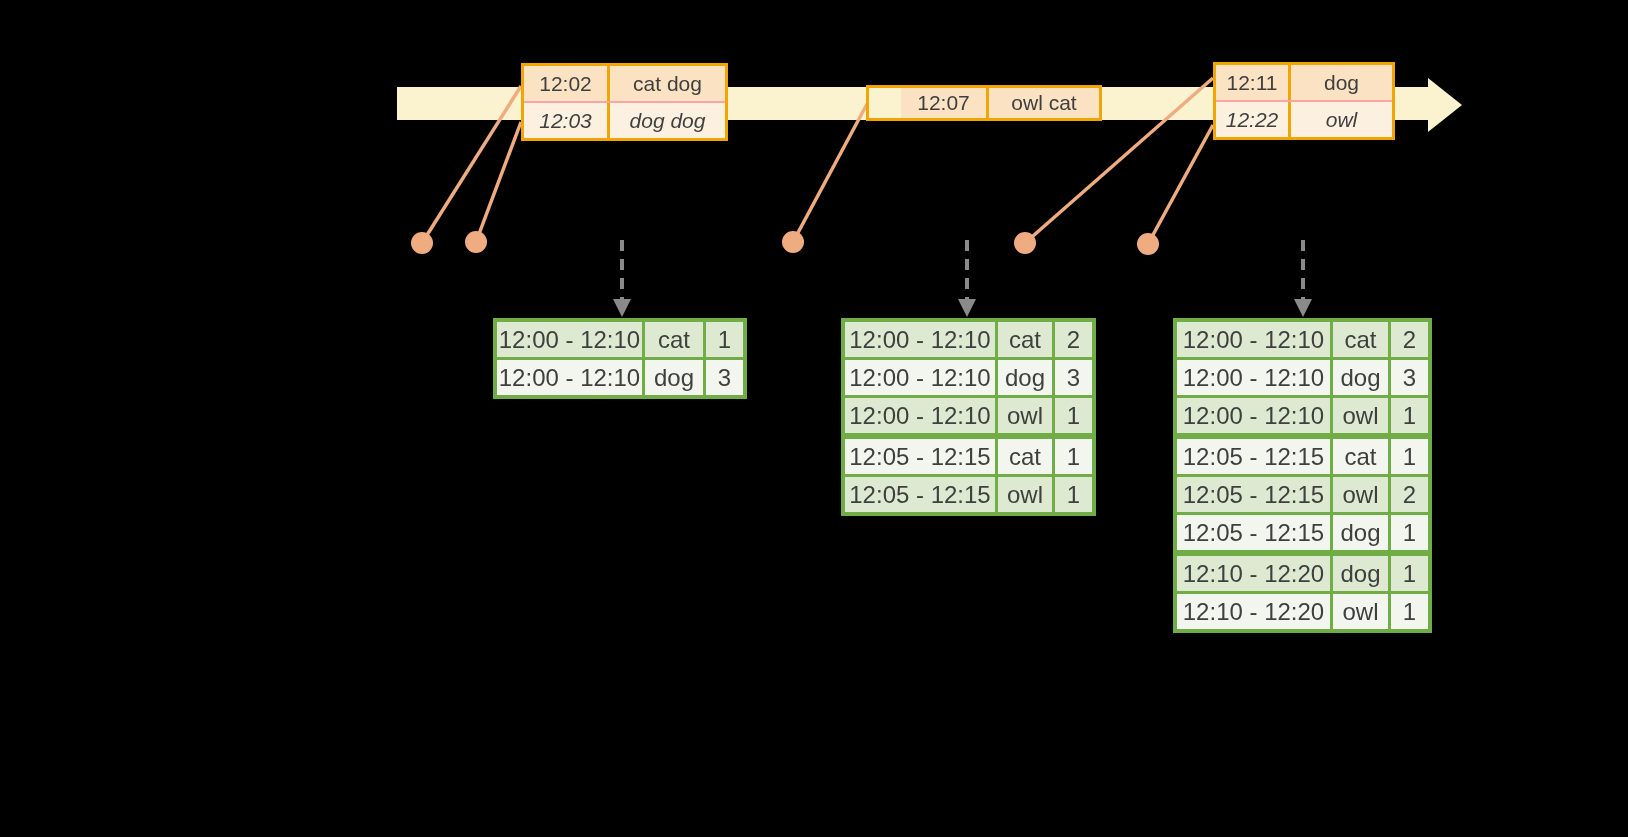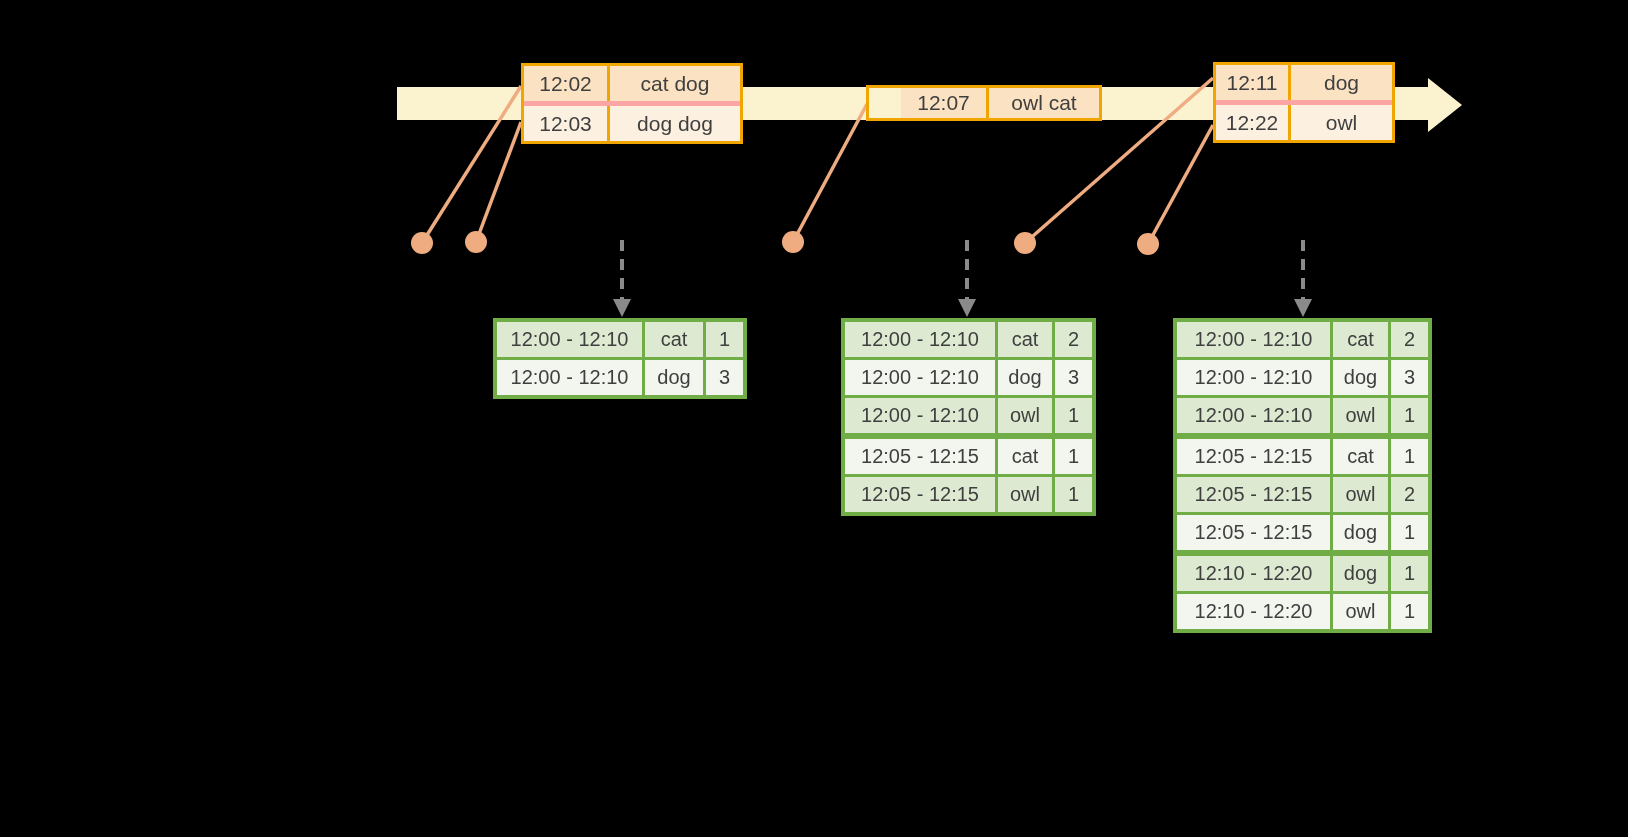--- a/index.html
+++ b/index.html
@@ -9,34 +9,34 @@
   }
   
   .band{position:absolute;left:397px;top:87px;width:1032px;height:33px;background:#FBF2CF;z-index:1;}
   .ahead{position:absolute;left:1428px;top:78px;width:0;height:0;z-index:1;
     border-top:27px solid transparent;border-bottom:27px solid transparent;border-left:34px solid #FBF2CF;}
   
   .overlay{position:absolute;left:0;top:0;z-index:2;}
   
   .etable{position:absolute;border:3px solid #F0A500;z-index:3;}
   .erow{display:flex;}
-  .erow + .erow{border-top:5px solid #fca5a5;}
+  .erow + .erow{border-top:2px solid #fca5a5;font-style:italic;}
   .ecell{display:flex;align-items:center;justify-content:center;font-size:21px;height:35px;}
   .ecell.time{border-right:3px solid #F0A500;}
   .dark .ecell{background:#FAE2C2;}
   .light .ecell{background:#FCF1E1;}
-  #et1{left:521px;top:63px;}   #et1 .time{width:83px;}  #et1 .words{width:130px;}
+  #et1{left:521px;top:63px;}   #et1 .time{width:83px;}  #et1 .words{width:115px;}
   #et2{left:866px;top:85px;padding-left:32px;}   #et2 .time{width:85px;}  #et2 .words{width:110px;} #et2 .ecell{height:30px;}
   #et3{left:1213px;top:62px;}  #et3 .time{width:72px;}  #et3 .words{width:101px;}
   
   .gtable{position:absolute;border:4px solid #70AD47;z-index:3;}
   .grow{display:flex;}
   .grow + .grow{border-top:3px solid #70AD47;}
   .grow.grp{border-top:6px solid #70AD47;}
-  .gcell{display:flex;align-items:center;justify-content:center;font-size:20px;height:35px;}
+  .gcell{display:flex;align-items:center;justify-content:center;font-size:24px;height:35px;}
   .gcell.win,.gcell.word{border-right:3px solid #70AD47;}
   .tint .gcell{background:#DDEAD1;}
   .lite .gcell{background:#F2F6EE;}
   #gt1{left:493px;top:318px;}  #gt1 .win{width:145px;} #gt1 .word{width:58px;} #gt1 .cnt{width:37px;}
   #gt2{left:841px;top:318px;}  #gt2 .win{width:150px;} #gt2 .word{width:54px;} #gt2 .cnt{width:37px;}
   #gt3{left:1173px;top:318px;} #gt3 .win{width:153px;} #gt3 .word{width:55px;} #gt3 .cnt{width:37px;}
 </style>
 </head>
 <body>
 

